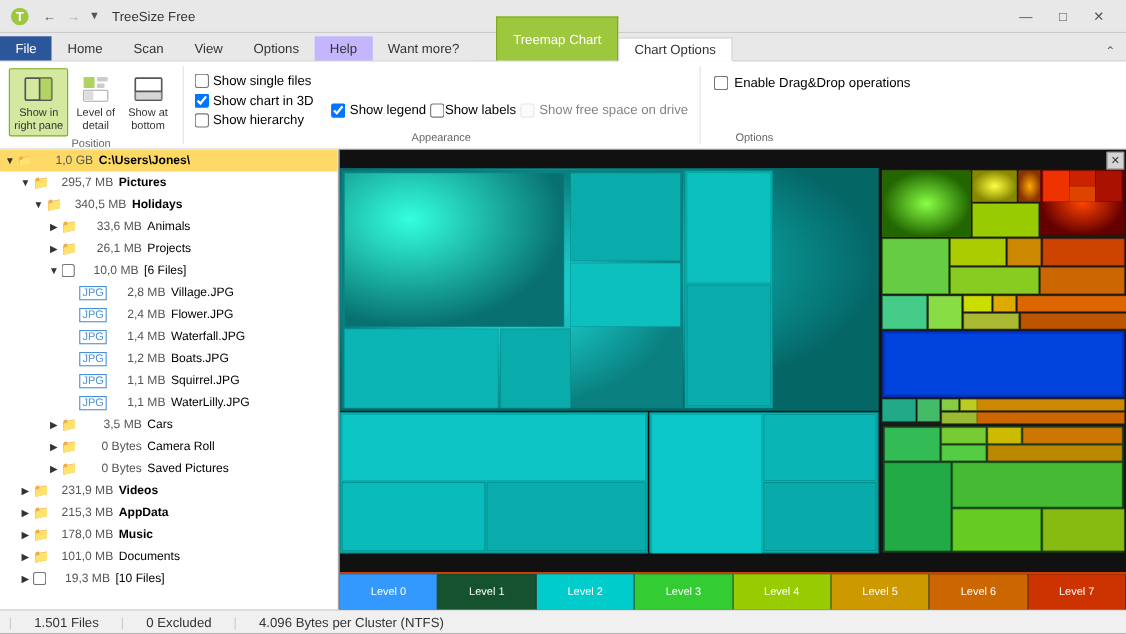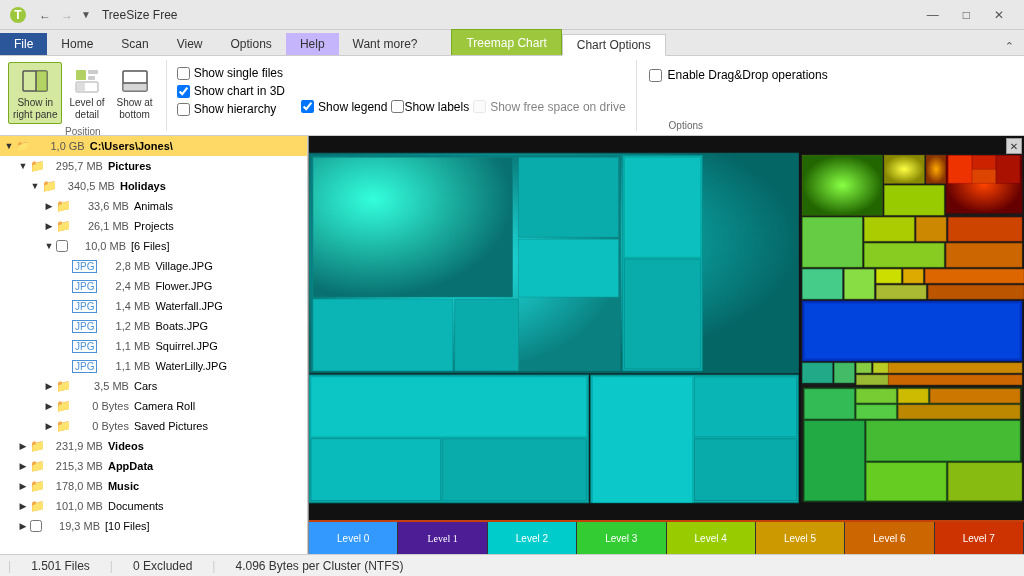--- a/index.html
+++ b/index.html
@@ -35,21 +35,21 @@
     <span>File</span>
   </div>
   <div style="padding:3px 14px;height:22px;display:flex;align-items:center;font-size:12px;cursor:pointer;color:#333;background:#e8e8e8;">Home</div>
   <div style="padding:3px 14px;height:22px;display:flex;align-items:center;font-size:12px;cursor:pointer;color:#333;background:#e8e8e8;">Scan</div>
   <div style="padding:3px 14px;height:22px;display:flex;align-items:center;font-size:12px;cursor:pointer;color:#333;background:#e8e8e8;">View</div>
   <div style="padding:3px 14px;height:22px;display:flex;align-items:center;font-size:12px;cursor:pointer;color:#333;background:#e8e8e8;">Options</div>
   <div style="padding:3px 14px;height:22px;display:flex;align-items:center;font-size:12px;cursor:pointer;color:#333;background:#c4b5fd;">Help</div>
   <div style="padding:3px 14px;height:22px;display:flex;align-items:center;font-size:12px;cursor:pointer;color:#333;background:#e8e8e8;">Want more?</div>
 
   <div style="margin-left:20px;display:flex;align-items:flex-end;height:26px;">
-    <div style="background:#9dc73c;color:white;padding:3px 14px;height:26px;display:flex;align-items:center;font-size:12px;cursor:pointer;border-left:1px solid #7aaa20;border-right:1px solid #7aaa20;border-top:1px solid #7aaa20;">
+    <div style="background:#9dc73c;color:white;padding:3px 14px;height:40px;display:flex;align-items:center;font-size:12px;cursor:pointer;border-left:1px solid #7aaa20;border-right:1px solid #7aaa20;border-top:1px solid #7aaa20;">
       <span>Treemap Chart</span>
     </div>
     <div style="background:white;color:#333;padding:3px 14px;height:22px;display:flex;align-items:center;font-size:12px;cursor:pointer;border-left:1px solid #ccc;border-right:1px solid #ccc;border-top:1px solid #ccc;border-bottom:1px solid white;margin-bottom:-1px;z-index:2;position:relative;">
       <span>Chart Options</span>
     </div>
   </div>
   <div style="margin-left:auto;padding:2px 10px;cursor:pointer;font-size:11px;color:#555;display:flex;align-items:center;">⌃</div>
 </div>
 
 <div style="display:flex;background:white;border-bottom:1px solid #ccc;height:80px;padding:4px 0;">
@@ -121,20 +121,21 @@
         <label style="display:flex;align-items:center;gap:0;font-size:11px;cursor:pointer;">
           <input type="checkbox" style="width: 13px; height: 13px;">
           <span>Show labels</span>
         </label>
         <label style="display:flex;align-items:center;gap:4px;font-size:11px;cursor:pointer;opacity:0.5;">
           <input type="checkbox" disabled="" style="width: 13px; height: 13px;">
           <span>Show free space on drive</span>
         </label>
       </div>
     </div>
+    <div style="font-size:10px;color:#666;text-align:center;padding-top:2px;">Appearance</div>
   </div>
 
   <div style="display:flex;flex-direction:column;padding:0 12px;flex:1;">
     <div style="flex:1;padding-top:8px;">
       <label style="display:flex;align-items:center;gap:6px;font-size:11px;cursor:pointer;">
         <input type="checkbox" style="width: 13px; height: 13px;">
         <span>Enable Drag&amp;Drop operations</span>
       </label>
     </div>
     <div style="font-size:10px;color:#666;text-align:left;padding-top:2px;margin-left:20px;">Options</div>
@@ -395,21 +396,21 @@
         <rect x="590" y="252" width="122" height="14" fill="#bb8800" stroke="#775500" stroke-width="0.5"></rect>
         <rect x="496" y="268" width="60" height="80" fill="#22aa44" stroke="#117733" stroke-width="0.5"></rect>
         <rect x="558" y="268" width="154" height="40" fill="#44bb33" stroke="#228822" stroke-width="0.5"></rect>
         <rect x="558" y="310" width="80" height="38" fill="#66cc22" stroke="#338811" stroke-width="0.5"></rect>
         <rect x="640" y="310" width="74" height="38" fill="#88bb11" stroke="#446600" stroke-width="0.5"></rect>
       </svg>
     </div>
 
     <div style="display:flex;height:34px;border-top:2px solid #c2410c;flex-shrink:0;" id="legend-bar">
     <div style="flex: 1 1 0%; display: flex; align-items: center; justify-content: center; font-size: 10px; color: white; border-right: 1px solid rgb(51, 51, 51); background: rgb(51, 153, 255);">Level 0</div>
-        <div style="flex: 1 1 0%; display: flex; align-items: center; justify-content: center; font-size: 10px; color: white; border-right: 1px solid rgb(51, 51, 51); background: #4c1d95; font-family: Liberation Serif, serif;">Level 1</div>
+        <div style="flex: 1 1 0%; display: flex; align-items: center; justify-content: center; font-size: 10px; color: white; border-right: 1px solid rgb(51, 51, 51); background: #14532d;">Level 1</div>
         <div style="flex: 1 1 0%; display: flex; align-items: center; justify-content: center; font-size: 10px; color: white; border-right: 1px solid rgb(51, 51, 51); background: rgb(0, 204, 204);">Level 2</div>
         <div style="flex: 1 1 0%; display: flex; align-items: center; justify-content: center; font-size: 10px; color: white; border-right: 1px solid rgb(51, 51, 51); background: rgb(51, 204, 51);">Level 3</div>
         <div style="flex: 1 1 0%; display: flex; align-items: center; justify-content: center; font-size: 10px; color: white; border-right: 1px solid rgb(51, 51, 51); background: rgb(153, 204, 0);">Level 4</div>
         <div style="flex: 1 1 0%; display: flex; align-items: center; justify-content: center; font-size: 10px; color: white; border-right: 1px solid rgb(51, 51, 51); background: rgb(204, 153, 0);">Level 5</div>
         <div style="flex: 1 1 0%; display: flex; align-items: center; justify-content: center; font-size: 10px; color: white; border-right: 1px solid rgb(51, 51, 51); background: rgb(204, 102, 0);">Level 6</div>
         <div style="flex: 1 1 0%; display: flex; align-items: center; justify-content: center; font-size: 10px; color: white; border-right: 1px solid rgb(51, 51, 51); background: rgb(204, 51, 0);">Level 7</div>
       </div>
   </div>
 </div>
 

